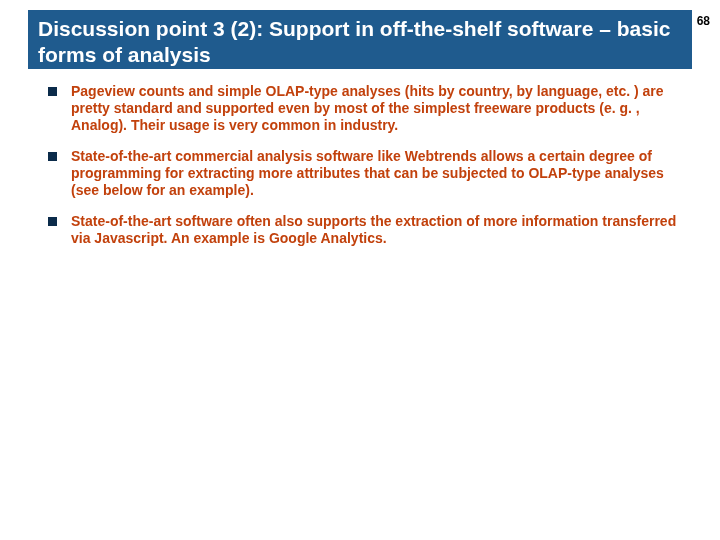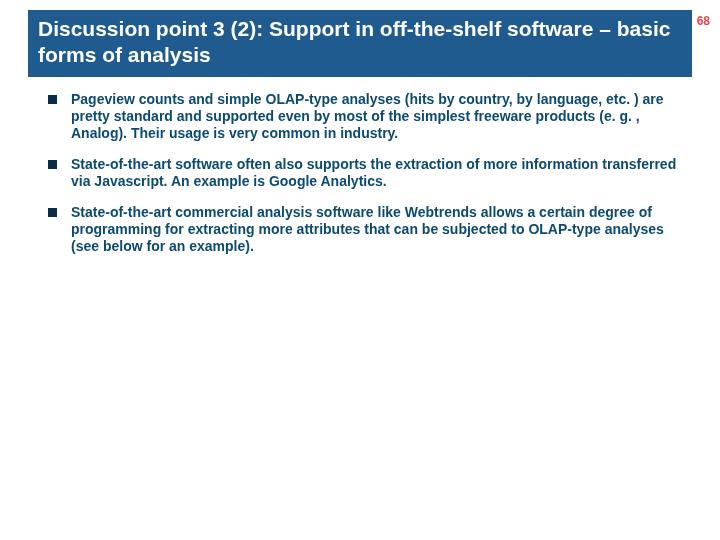--- a/index.html
+++ b/index.html
@@ -1,23 +1,23 @@
 <!DOCTYPE html>
 <html><head>
 <meta charset="utf-8">
 <style>
   * { margin: 0; padding: 0; box-sizing: border-box; }
   html, body { width: 720px; height: 540px; font-family: Arial, Helvetica, sans-serif; background: #fff; }
   .slide { width: 720px; height: 540px; position: relative; background: #fff; }
-  .page-num { position: absolute; top: 4px; right: 10px; font-size: 12px; font-weight: bold; color: #ef4444; }
+  .page-num { position: absolute; top: 4px; right: 10px; font-size: 12px; font-weight: bold; color: #000000; }
   .title-bar {
     background: #1f5b8e;
     color: #fff;
     margin: 10px 28px 0 28px;
-    padding: 6px 10px 8px 10px;
+    padding: 6px 10px 0 10px;
   }
   .title-bar-text {
     font-size: 21px;
     font-weight: bold;
     line-height: 1.25;
   }
   .bullets {
     margin: 14px 40px 0 48px;
   }
   .bullet {
@@ -30,42 +30,42 @@
     height: 9px;
     background: #0b2b4a;
     flex: 0 0 9px;
     margin-top: 4px;
     margin-right: 14px;
   }
   .bullet-text {
     font-size: 14px;
     font-weight: bold;
     line-height: 1.22;
-    color: #0c4a6e;
+    color: #c2410c;
   }
 </style>
 </head>
 <body>
 
 <div class="slide">
 
   <div class="page-num">68</div>
 
   <div class="title-bar">
     <div class="title-bar-text">Discussion point 3 (2): Support in off-the-shelf software – basic forms of analysis</div>
   </div>
 
   <div class="bullets">
     <div class="bullet">
       <div class="bullet-marker"></div>
       <div class="bullet-text">Pageview counts and simple OLAP-type analyses (hits by country, by language, etc. ) are pretty standard and supported even by most of the simplest freeware products (e. g. , Analog). Their usage is very common in industry.</div>
     </div>
     <div class="bullet">
       <div class="bullet-marker"></div>
-      <div class="bullet-text">State-of-the-art software often also supports the extraction of more information transferred via Javascript. An example is Google Analytics.</div>
+      <div class="bullet-text">State-of-the-art commercial analysis software like Webtrends allows a certain degree of programming for extracting more attributes that can be subjected to OLAP-type analyses (see below for an example).</div>
     </div>
     <div class="bullet">
       <div class="bullet-marker"></div>
-      <div class="bullet-text">State-of-the-art commercial analysis software like Webtrends allows a certain degree of programming for extracting more attributes that can be subjected to OLAP-type analyses (see below for an example).</div>
+      <div class="bullet-text">State-of-the-art software often also supports the extraction of more information transferred via Javascript. An example is Google Analytics.</div>
     </div>
   </div>
 
 </div>
 
 </body></html>

